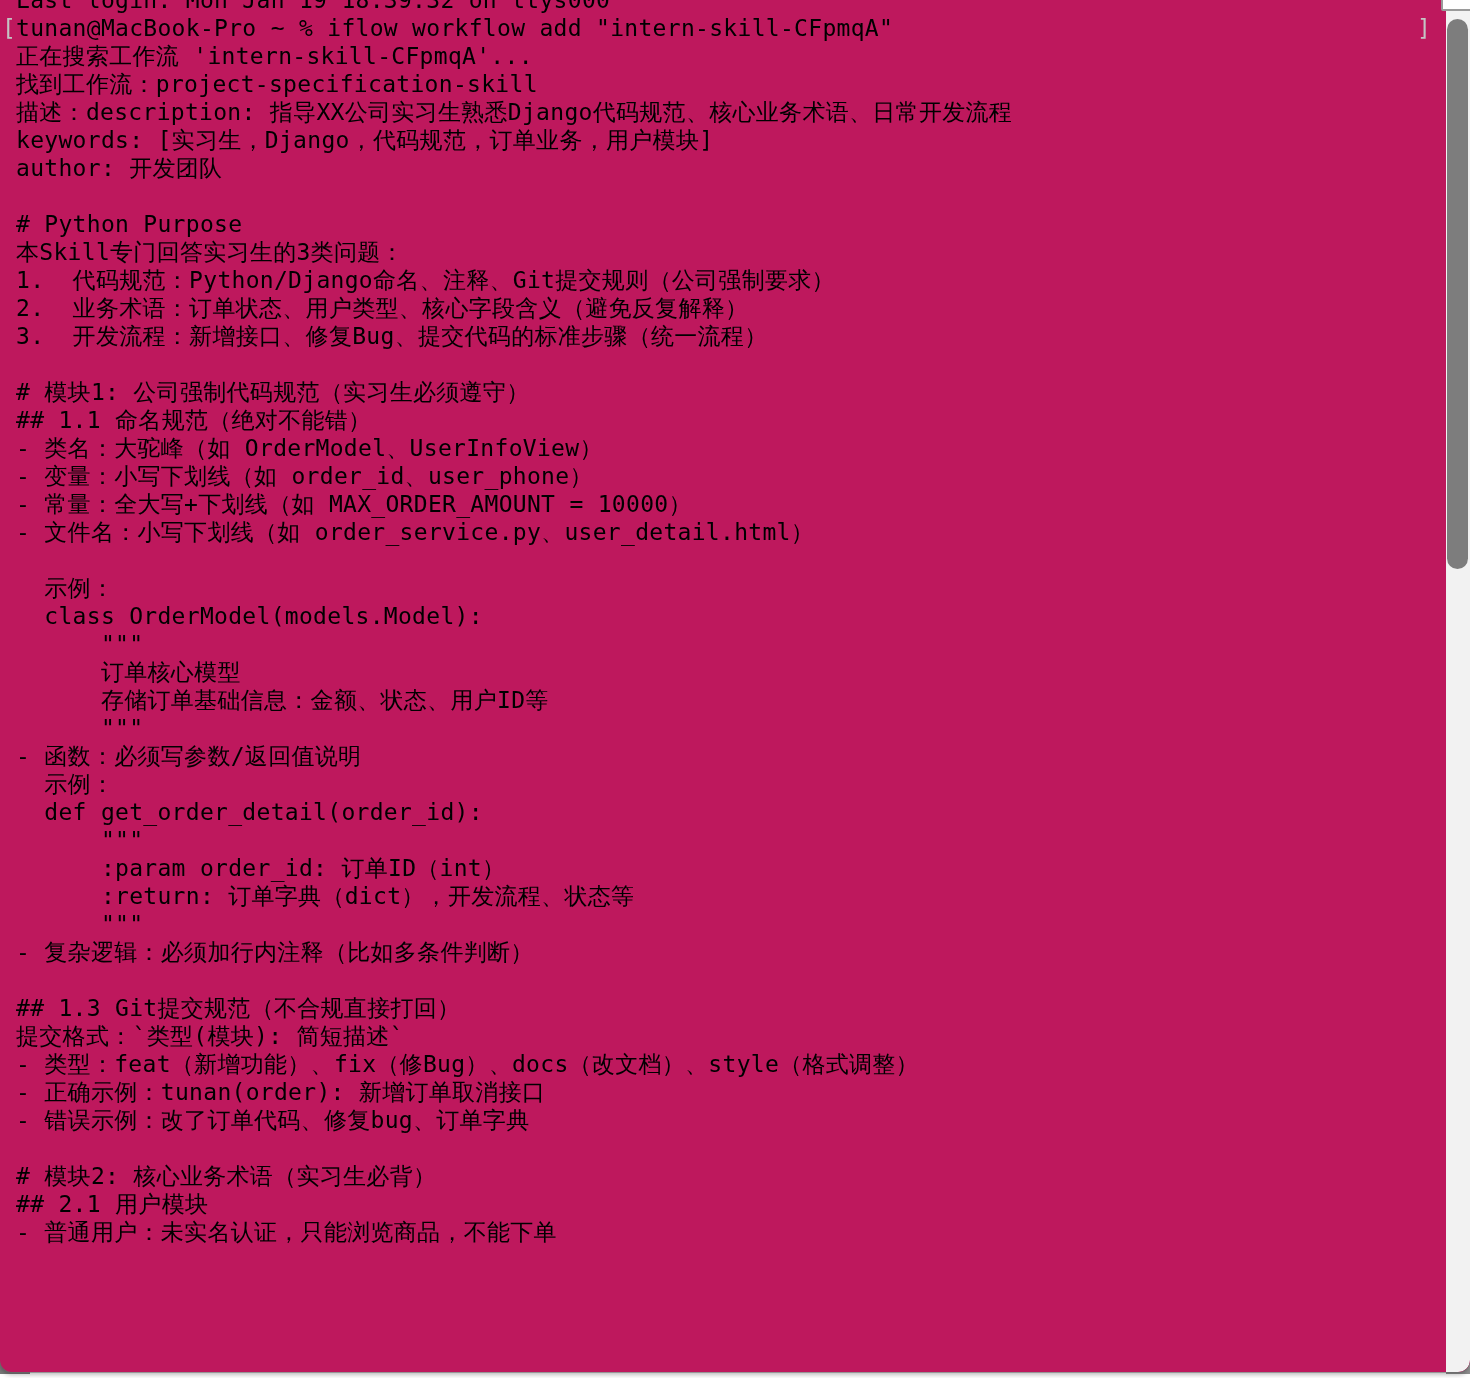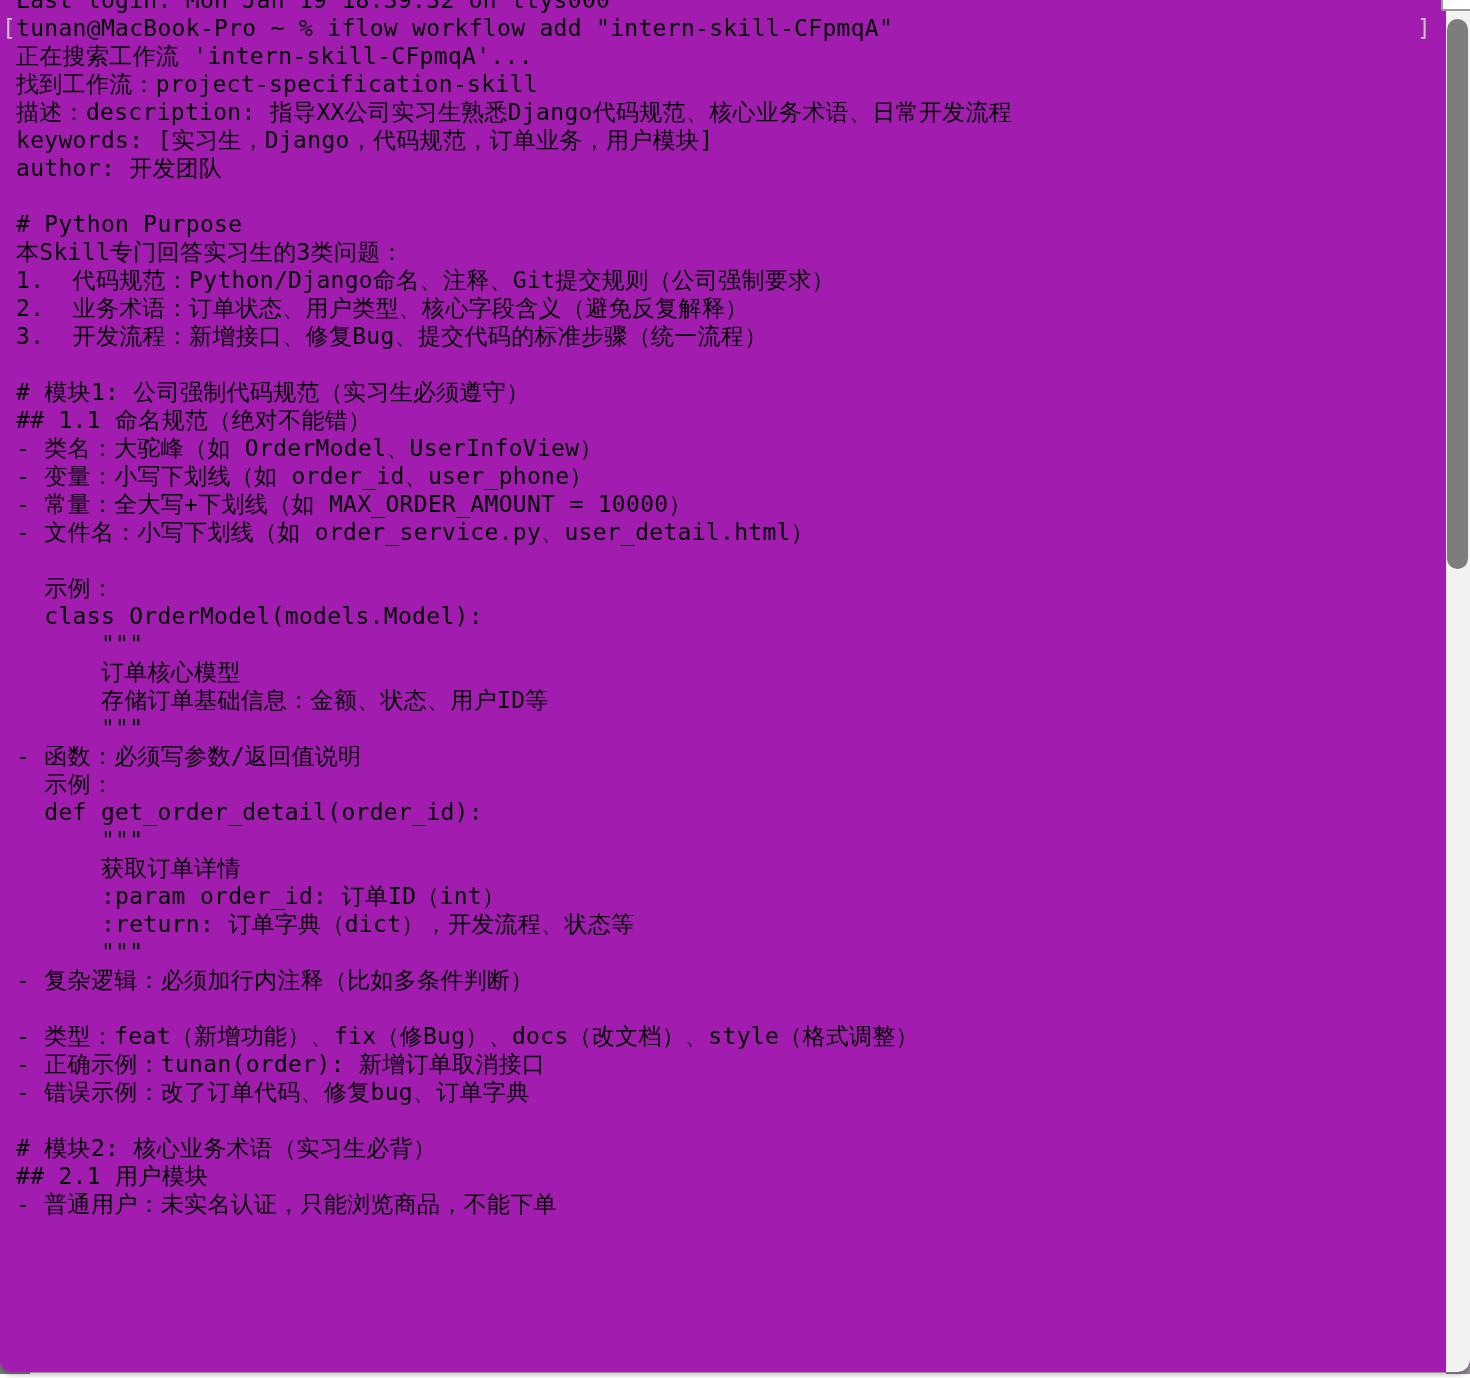--- a/index.html
+++ b/index.html
@@ -36,21 +36,21 @@
     right: 0; top: 1335px;
     width: 24px; height: 39px;
     background: linear-gradient(#cccccc, #8d8d8d);
     z-index: 0;
   }
   
   .window {
     position: absolute;
     left: 0; top: 0;
     width: 1470px; height: 1372px;
-    background: #a21caf;
+    background: #be185d;
     border-radius: 0 0 12px 12px;
     box-shadow: 0 1px 0 rgba(110,110,110,0.55), 0 3px 4px rgba(0,0,0,0.25);
     overflow: hidden;
     z-index: 1;
   }
   .terminal-viewport {
     position: absolute;
     left: 0; top: 0; right: 0; bottom: 0;
   }
   .terminal-output {
@@ -138,26 +138,27 @@
           <div class="line">  示例：</div>
           <div class="line">  class OrderModel(models.Model):</div>
           <div class="line">      """</div>
           <div class="line">      订单核心模型</div>
           <div class="line">      存储订单基础信息：金额、状态、用户ID等</div>
           <div class="line">      """</div>
           <div class="line">- 函数：必须写参数/返回值说明</div>
           <div class="line">  示例：</div>
           <div class="line">  def get_order_detail(order_id):</div>
           <div class="line">      """</div>
-          <div class="line">      获取订单详情</div>
           <div class="line">      :param order_id: 订单ID（int）</div>
           <div class="line">      :return: 订单字典（dict），开发流程、状态等</div>
           <div class="line">      """</div>
           <div class="line">- 复杂逻辑：必须加行内注释（比如多条件判断）</div>
           <div class="line"></div>
+          <div class="line">## 1.3 Git提交规范（不合规直接打回）</div>
+          <div class="line">提交格式：`类型(模块): 简短描述`</div>
           <div class="line">- 类型：feat（新增功能）、fix（修Bug）、docs（改文档）、style（格式调整）</div>
           <div class="line">- 正确示例：tunan(order): 新增订单取消接口</div>
           <div class="line">- 错误示例：改了订单代码、修复bug、订单字典</div>
           <div class="line"></div>
           <div class="line"># 模块2: 核心业务术语（实习生必背）</div>
           <div class="line">## 2.1 用户模块</div>
           <div class="line">- 普通用户：未实名认证，只能浏览商品，不能下单</div>
         </div>
 
       <span class="prompt-mark open" style="color: rgb(196, 196, 196);">[</span>

